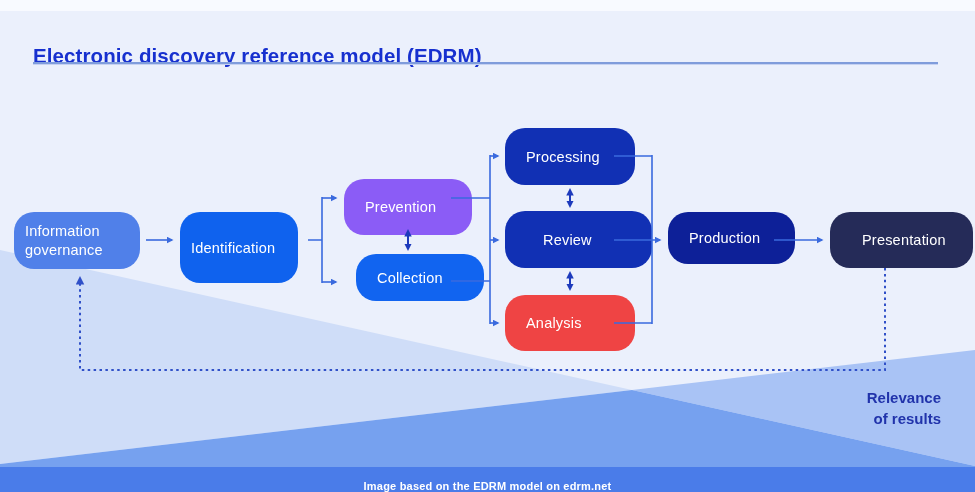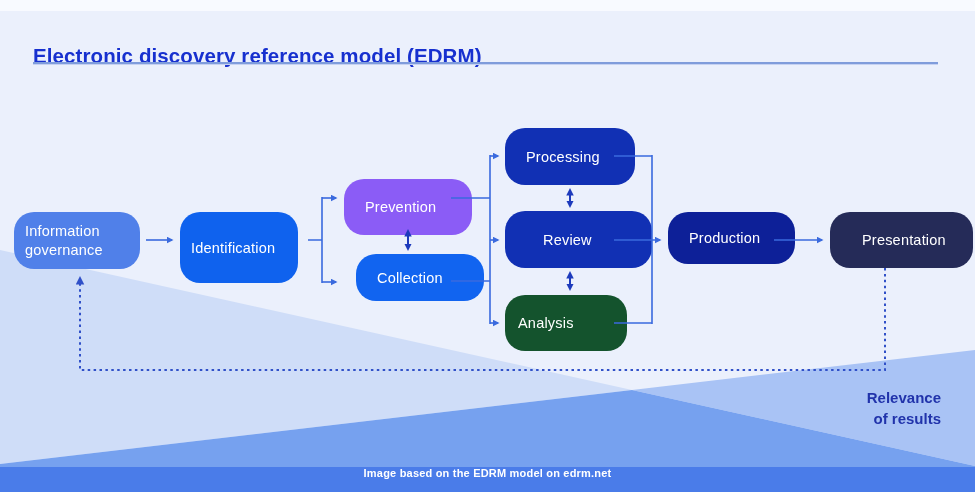--- a/index.html
+++ b/index.html
@@ -23,31 +23,31 @@
   .node{
     position:absolute;z-index:3;border-radius:20px;color:#ffffff;
     display:flex;align-items:center;font-size:14.5px;letter-spacing:.2px;
   }
   #node-information-governance{left:14px;top:212px;width:132px;height:57px;background:#5080e9;padding-left:11px;line-height:19px;width:115px;}
   #node-identification{left:180px;top:212px;width:107px;height:71px;background:#0f62ee;padding-left:11px;}
   #node-prevention{left:344px;top:179px;width:107px;height:56px;background:#8b5cf6;padding-left:21px;}
   #node-collection{left:344px;top:254px;width:107px;height:47px;background:#1164f0;padding-left:21px;margin-left:12px;}
   #node-processing{left:505px;top:128px;width:109px;height:57px;background:#1130b4;padding-left:21px;}
   #node-review{left:505px;top:211px;width:109px;height:57px;background:#1130b4;padding-left:38px;}
-  #node-analysis{left:505px;top:295px;width:109px;height:56px;background:#14532d;padding-left:13px;}
+  #node-analysis{left:505px;top:295px;width:109px;height:56px;background:#ef4444;padding-left:21px;}
   #node-production{left:668px;top:212px;width:106px;height:52px;background:#0d2098;padding-left:21px;}
   #node-presentation{left:830px;top:212px;width:111px;height:56px;background:#252b58;padding-left:32px;}
   .axis-label{
     position:absolute;z-index:3;font-size:15px;font-weight:700;color:#2133ab;line-height:21px;
   }
   #axis-left{left:36px;top:387px;text-align:left;}
   #axis-right{right:34px;top:387px;text-align:right;}
   .footer-bar{
     position:absolute;left:0;right:0;bottom:0;height:25px;z-index:5;background:#4a7ce9;
-    display:flex;align-items:flex-start;justify-content:center;
+    display:flex;align-items:flex-end;justify-content:center;
   }
   .footer-credit{color:#ffffff;font-size:11px;font-weight:700;letter-spacing:.2px;}
 </style>
 </head>
 <body>
 
 <div id="canvas">
 
   <svg id="wedges" class="layer" width="975" height="492" viewBox="0 0 975 492">
     <polygon points="0,250 632,390 0,464" fill="#cfddf8"></polygon>

